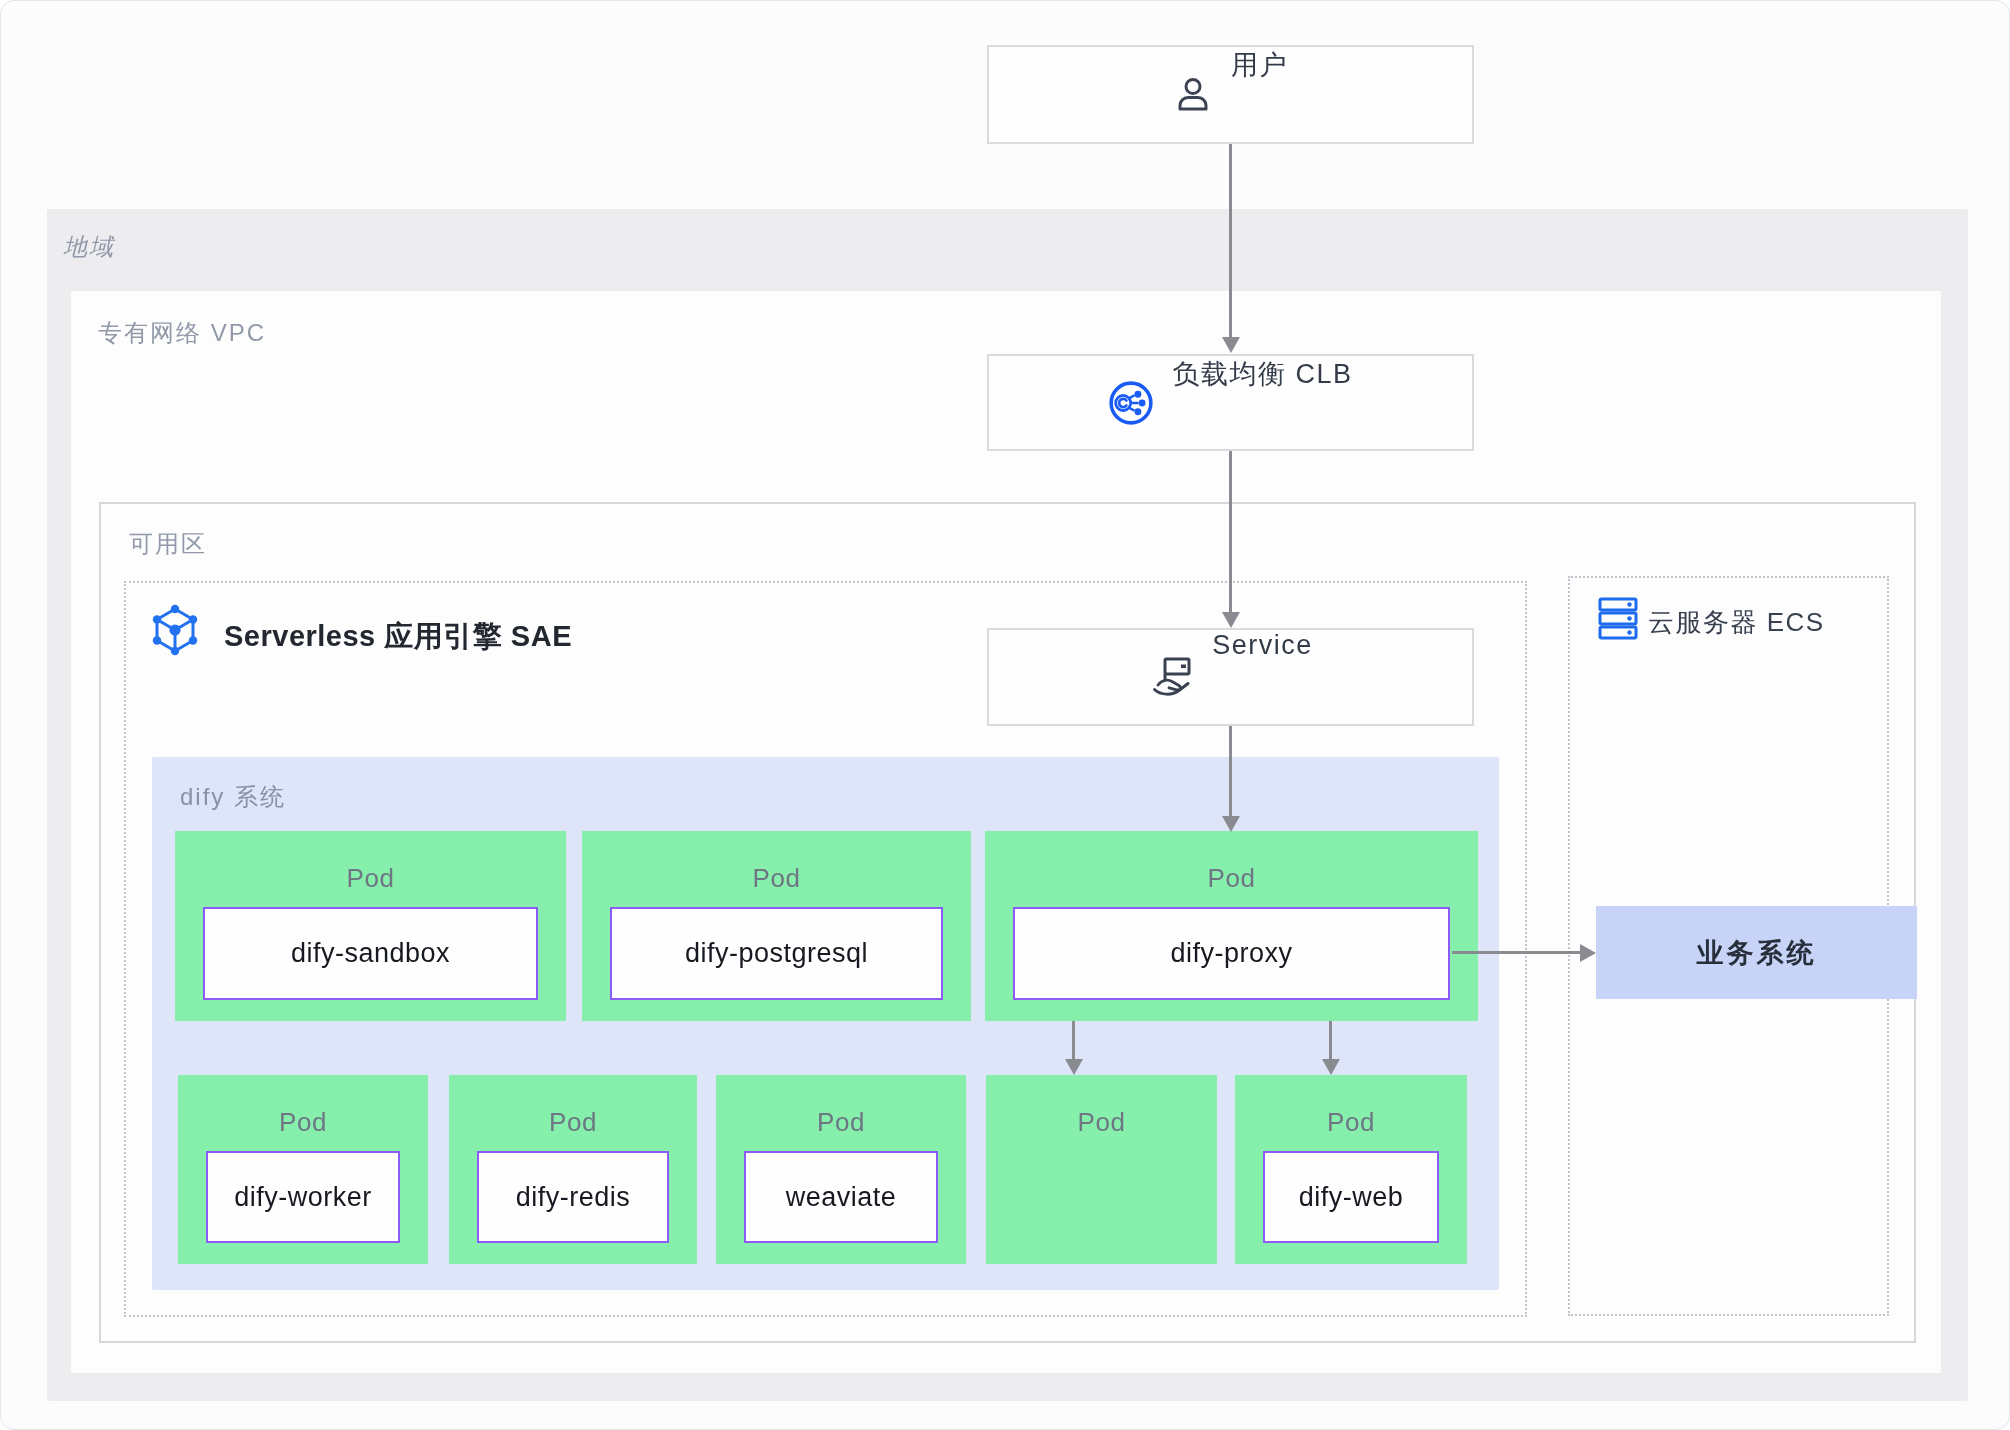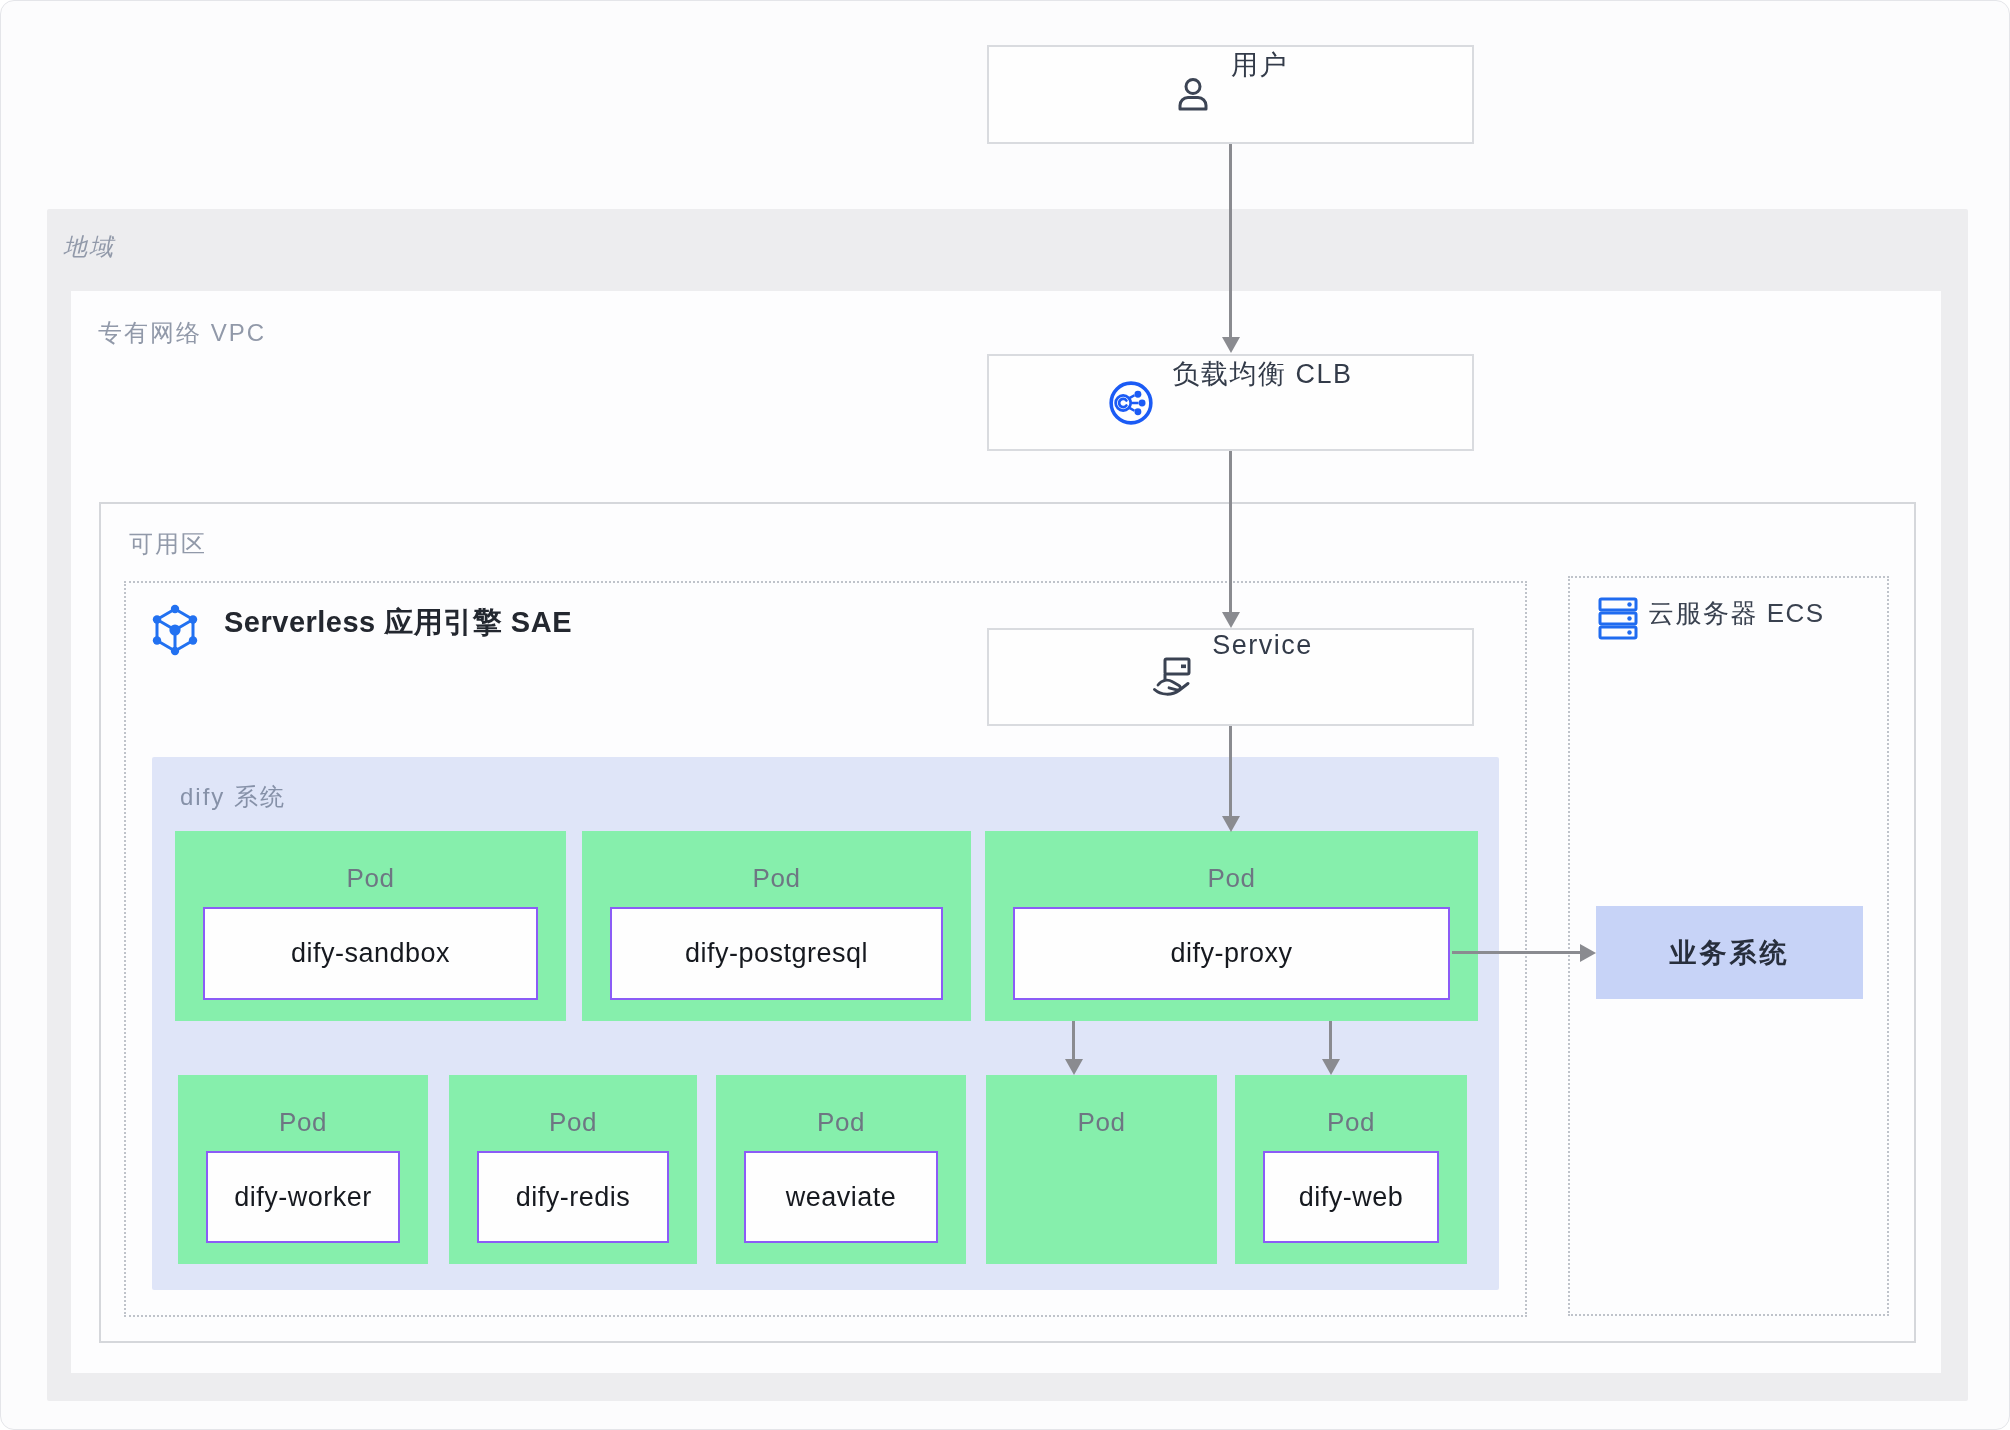--- a/index.html
+++ b/index.html
@@ -20,21 +20,21 @@
 
   
   .node {
     position:absolute; box-sizing:border-box; background:#fefefe; border:2px solid #d9dbdf;
     display:flex; justify-content:center; gap:18px;
   }
   .node-label { font-size:27px; color:#333b49; letter-spacing:1.5px; white-space:nowrap; }
   .icon { display:flex; align-items:center; justify-content:center; }
 
   
-  .section-header { position:absolute; display:flex; align-items:flex-start; }
+  .section-header { position:absolute; display:flex; align-items:flex-end; }
   .sae-title { font-size:29px; font-weight:bold; color:#23272f; letter-spacing:0.5px; margin-left:22px; white-space:nowrap; }
   .ecs-title { font-size:26px; color:#39414f; letter-spacing:1.5px; margin-left:8px; white-space:nowrap; }
 
   
   .pod { position:absolute; background:#86efac; box-sizing:border-box; }
   .pod-title { position:absolute; left:0; right:0; top:32px; text-align:center; font-size:26px; color:#6e7683; letter-spacing:0.5px; }
   .pod-inner {
     position:absolute; left:28px; right:28px; top:76px; bottom:21px; box-sizing:border-box;
     background:#fefefe; border:2px solid #8b5cf6;
     display:flex; align-items:center; justify-content:center;
@@ -188,21 +188,21 @@
   <div class="pod" style="left:985px; top:1074px; width:231px; height:189px;">
     <div class="pod-title">Pod</div>
   </div>
   <div class="pod" style="left:1234px; top:1074px; width:232px; height:189px;">
     <div class="pod-title">Pod</div>
     <div class="pod-inner">
       <span>dify-web</span>
     </div>
   </div>
 
-  <div class="business" style="left:1595px; top:905px; width:267px; height:93px;">
+  <div class="business" style="left:1595px; top:905px; width:321px; height:93px;">
     <span>业务系统</span>
   </div>
 
   <div>
     <div class="aline-v" style="left:1228px; top:143px; height:193px;"></div>
     <div class="ahead-down" style="left:1221px; top:336px;"></div>
   </div>
   <div>
     <div class="aline-v" style="left:1228px; top:450px; height:161px;"></div>
     <div class="ahead-down" style="left:1221px; top:611px;"></div>

